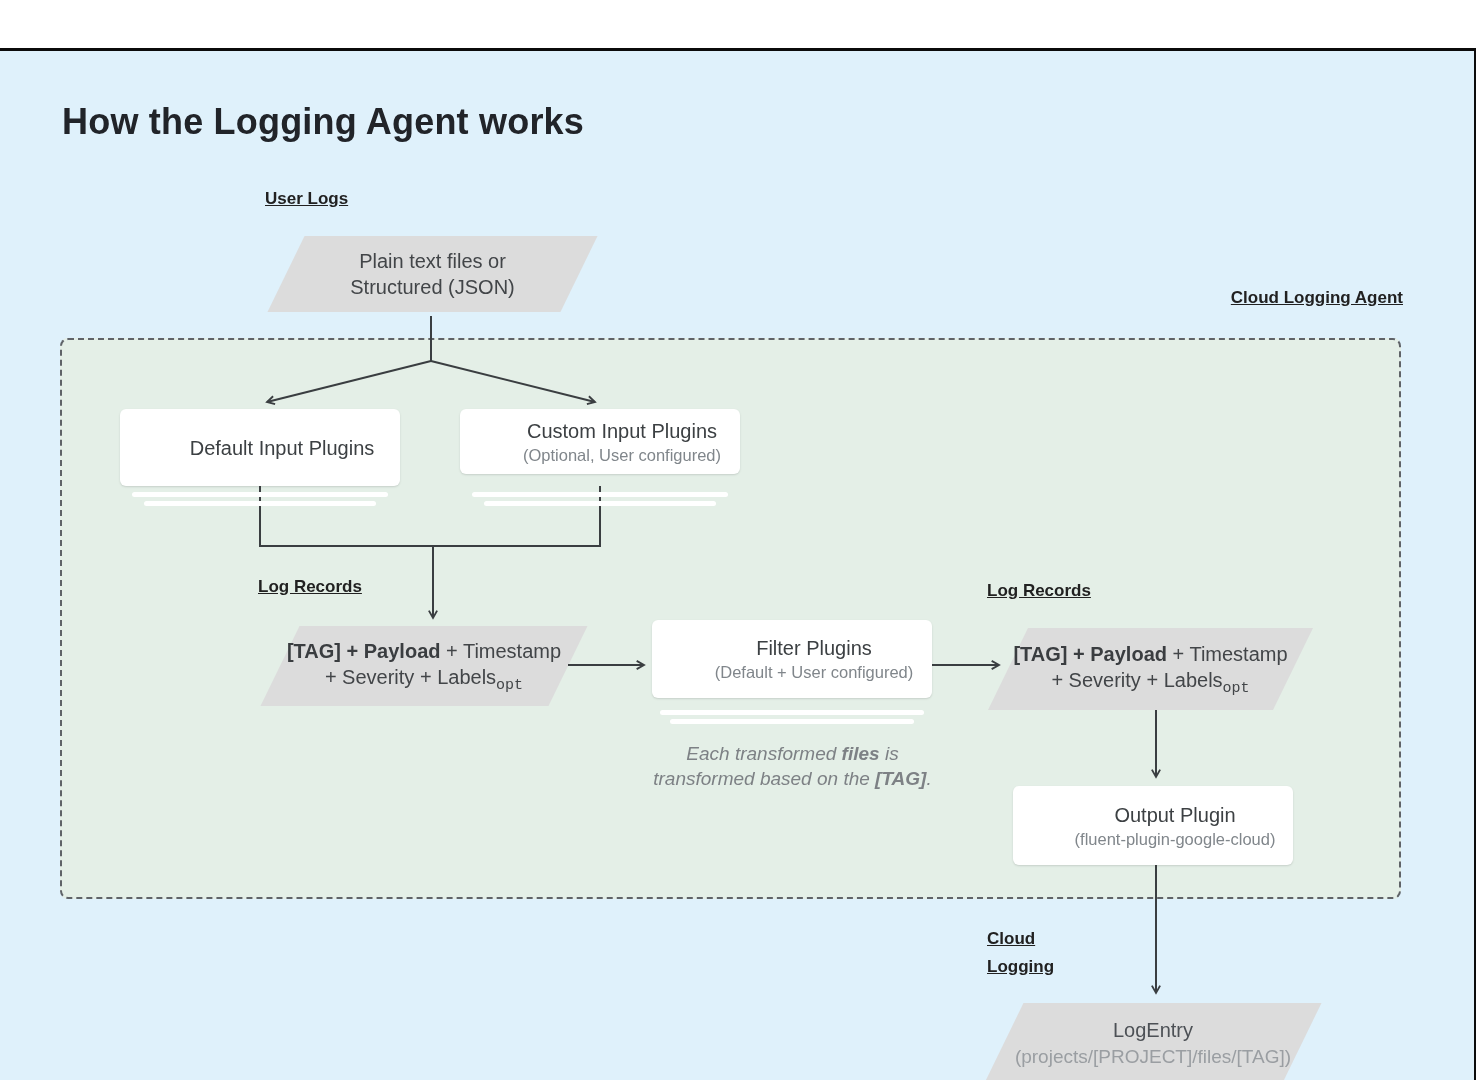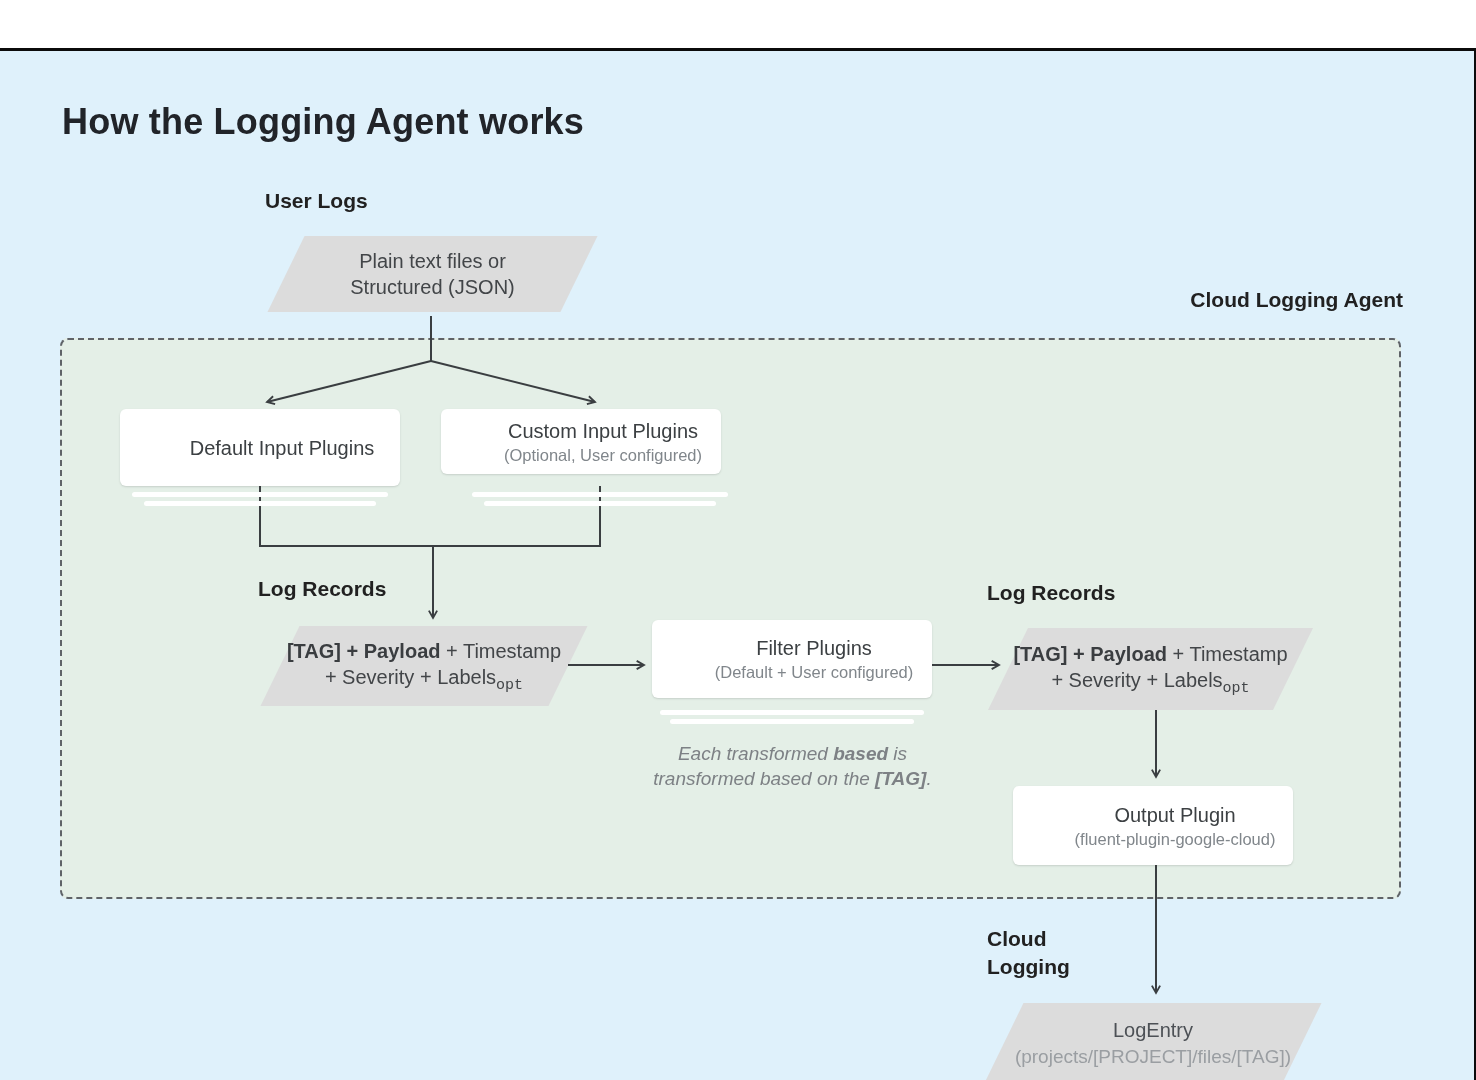--- a/index.html
+++ b/index.html
@@ -7,21 +7,21 @@
     --dash:#5f6368; --text-dark:#212121; --text-mid:#3c4043; --text-gray:#80868b;
     --note-gray:#7d8185; --entry-title:#4d5156; --entry-sub:#9a9ea2;
   }
   *{margin:0;padding:0;box-sizing:border-box;}
   body{font-family:"Liberation Sans","DejaVu Sans",sans-serif;}
   .stage{position:relative;width:1476px;height:1080px;background:var(--bg);overflow:hidden;margin-top:48px;}
   .edge-top{position:absolute;left:0;top:0;width:100%;height:3px;background:#0b0b0b;}
   .edge-right{position:absolute;right:0;top:0;width:2px;height:100%;background:#0b0b0b;}
   .edge-bottom{position:absolute;left:0;bottom:0;width:100%;height:1px;background:#b9c6cd;}
   .page-title{position:absolute;left:62px;top:53px;font-size:36px;font-weight:600;color:#212429;letter-spacing:.2px;}
-  .section-label{position:absolute;font-size:21px;font-weight:600;color:var(--text-dark);}
+  .section-label{position:absolute;font-size:17px;font-weight:600;color:var(--text-dark);text-decoration:underline;}
   .lbl-user-logs{left:265px;top:141px;}
   .lbl-agent{top:240px;right:73px;}
   .lbl-log-left{left:258px;top:529px;}
   .lbl-log-right{left:987px;top:533px;}
   .lbl-cloud-logging{left:987px;top:877px;line-height:28px;}
   .agent-box{position:absolute;left:60px;top:290px;width:1341px;height:561px;background:var(--agent-bg);border:2px dashed var(--dash);border-radius:8px;}
   
   .para{position:absolute;z-index:3;}
   .para .pbg{position:absolute;inset:0;background:var(--shape-gray);transform:skewX(-26deg);}
   .para .ptext{position:relative;width:100%;height:100%;display:flex;flex-direction:column;justify-content:center;align-items:center;text-align:center;font-size:20px;color:#424548;line-height:26px;}
@@ -79,21 +79,21 @@
     <path d="M1156,662 L1156,729" marker-end="url(#arrowhead)"></path>
     <path d="M1156,817 L1156,945" marker-end="url(#arrowhead)"></path>
   </svg>
 
   <div class="node" style="left:120px;top:361px;width:280px;height:77px;">
     <div class="ntitle">Default Input Plugins</div>
   </div>
   <div class="stackbar" style="left:132px;top:444px;width:256px;"></div>
   <div class="stackbar" style="left:144px;top:453px;width:232px;"></div>
 
-  <div class="node" style="left:441px;top:361px;width:280px;height:65px;">
+  <div class="node" style="left:460px;top:361px;width:280px;height:65px;">
     <div class="ntitle">Custom Input Plugins</div>
     <div class="nsub">(Optional, User configured)</div>
   </div>
   <div class="stackbar" style="left:472px;top:444px;width:256px;"></div>
   <div class="stackbar" style="left:484px;top:453px;width:232px;"></div>
 
   <div class="section-label lbl-log-left">Log Records</div>
 
   <div class="para" style="left:280px;top:578px;width:288px;height:80px;">
     <div class="pbg"></div>
@@ -104,21 +104,21 @@
   </div>
 
   <div class="node" style="left:652px;top:572px;width:280px;height:78px;">
     <div class="ntitle">Filter Plugins</div>
     <div class="nsub">(Default + User configured)</div>
   </div>
   <div class="stackbar" style="left:660px;top:662px;width:264px;"></div>
   <div class="stackbar" style="left:670px;top:671px;width:244px;"></div>
 
   <div class="note">
-    <span>Each transformed </span><b>based</b><span> is</span><br>
+    <span>Each transformed </span><b>files</b><span> is</span><br>
     <span>transformed based on the </span><b>[TAG]</b><span>.</span>
   </div>
 
   <div class="section-label lbl-log-right">Log Records</div>
 
   <div class="para" style="left:1008px;top:580px;width:285px;height:82px;">
     <div class="pbg"></div>
     <div class="ptext">
       <span><b>[TAG] + Payload</b><span> + Timestamp</span></span>
       <span><span>+ Severity + Labels</span><span class="sub-opt">opt</span></span>

